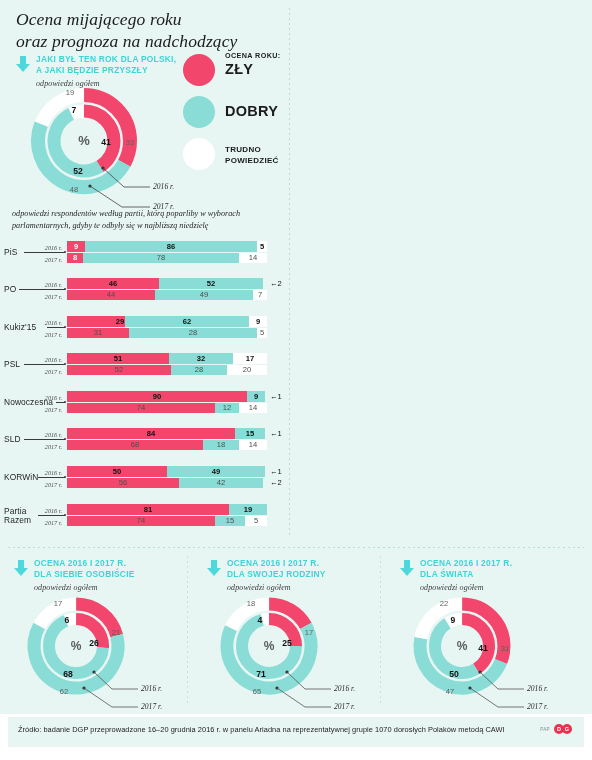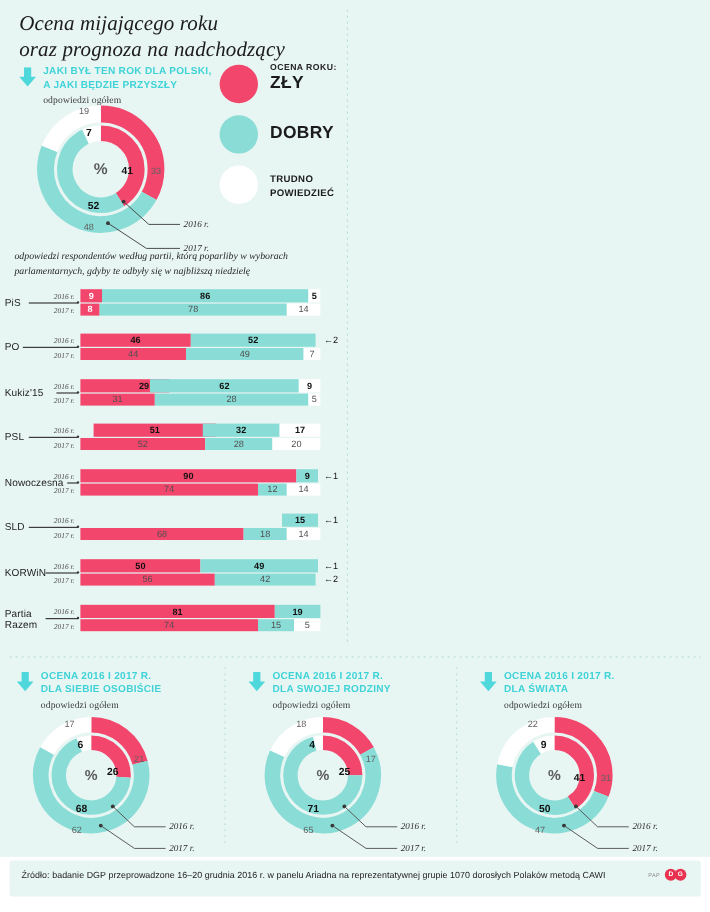--- a/index.html
+++ b/index.html
@@ -32,21 +32,21 @@
     position:absolute;left:0;top:2px;width:14px;height:16px;
   }
   .arrow-down svg{display:block;}
   .sec-title{
     position:absolute;left:20px;top:0px;
     font-size:8.4px;font-weight:bold;color:#3fd3d8;letter-spacing:.25px;
     line-height:1.32;text-transform:uppercase;
   }
   .sec-sub{
     position:absolute;left:20px;
-    font-family:"Liberation Serif", serif;
+    font-family:"Liberation Serif", serif;font-style:italic;
     font-size:8px;color:#3a3a3a;letter-spacing:.1px;
   }
   
   .legend{position:absolute;left:183px;top:52px;width:110px;}
   .leg-row{position:relative;height:42px;}
   .leg-dot{position:absolute;left:0;top:2px;width:32px;height:32px;border-radius:50%;}
   .leg-cap{
     position:absolute;left:42px;top:-1px;
     font-size:7.2px;font-weight:bold;color:#222;letter-spacing:.4px;
   }
@@ -297,21 +297,21 @@
             <div class="seg-val v-norm">5</div>
           </div>
         </div>
       </div>
       <div class="party" style="top: 352px;">
         <div class="p-name" style="top: 8px;">PSL</div>
         <div class="p-leader" style="left: 23.8px; top: 12px; width: 41.2px;"></div>
         <div class="p-dot" style="left: 64px; top: 11px;"></div>
         <div class="yr-tag" style="left: 36px; top: 3.5px;">2016 r.</div>
         <div class="bar-row" style="top: 1px; width: 200px;">
-          <div class="seg red" style="left: 0px; width: 102px; margin-left: 11px;">
+          <div class="seg red" style="left: 0px; width: 102px;">
             <div class="seg-val v-bold">51</div>
           </div>
           <div class="seg teal" style="left: 102px; width: 64px;">
             <div class="seg-val v-bold">32</div>
           </div>
           <div class="seg white" style="left: 166px; width: 34px;">
             <div class="seg-val v-bold">17</div>
           </div>
         </div>
         <div class="yr-tag" style="left: 36px; top: 15.5px;">2017 r.</div>
@@ -353,20 +353,23 @@
             <div class="seg-val v-norm">14</div>
           </div>
         </div>
       </div>
       <div class="party" style="top: 427px;">
         <div class="p-name" style="top: 8px;">SLD</div>
         <div class="p-leader" style="left: 23.8px; top: 12px; width: 41.2px;"></div>
         <div class="p-dot" style="left: 64px; top: 11px;"></div>
         <div class="yr-tag" style="left: 36px; top: 3.5px;">2016 r.</div>
         <div class="bar-row" style="top: 1px; width: 200px;">
+          <div class="seg red" style="left: 0px; width: 168px;">
+            <div class="seg-val v-bold">84</div>
+          </div>
           <div class="seg teal" style="left: 168px; width: 30px;">
             <div class="seg-val v-bold">15</div>
           </div>
         </div>
         <div class="arr-note" style="left: 270px; top: 6.5px;">←1</div>
         <div class="yr-tag" style="left: 36px; top: 15.5px;">2017 r.</div>
         <div class="bar-row thin" style="top: 13px; width: 200px;">
           <div class="seg red" style="left: 0px; width: 136px;">
             <div class="seg-val v-norm">68</div>
           </div>

